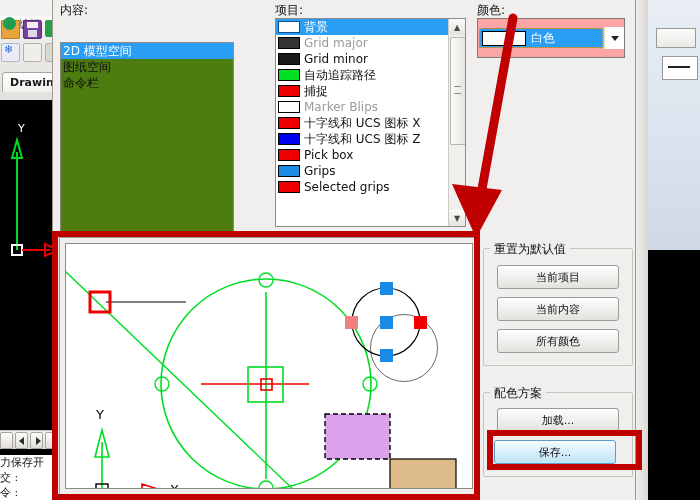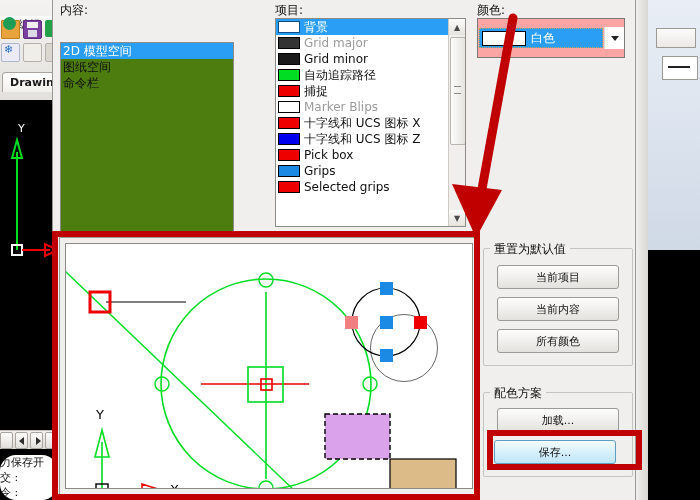--- a/index.html
+++ b/index.html
@@ -40,21 +40,21 @@
     border:1px solid #a8a49d;border-bottom:none;border-radius:4px 4px 0 0;
     font-size:11px;color:#1a1a1a;line-height:19px;padding-left:7px;
     box-sizing:border-box;overflow:hidden;white-space:nowrap;font-weight:bold;
   }
   
   #canvas-black{position:absolute;left:0;top:100px;width:58px;height:330px;background:#000;}
   .ucs{position:absolute;}
   #cmdline{
     position:absolute;left:0;top:455px;width:58px;height:45px;
     background:#fff;font-size:11px;color:#111;overflow:hidden;
-    line-height:15px;white-space:nowrap;border-radius:16px;
+    line-height:15px;white-space:nowrap;
   }
   #scrollbar-h{
     position:absolute;left:0;top:430px;width:58px;height:18px;
     background:linear-gradient(#f3f2f0,#dedcd7);border-top:1px solid #c3c0ba;
     display:flex;align-items:center;gap:2px;
   }
   .sbtn{width:14px;height:15px;background:linear-gradient(#fdfdfd,#e0ded9);
         border:1px solid #a9a59e;border-radius:2px;position:relative;}
   .sbtn:after{content:"";position:absolute;left:4px;top:4px;
         border-top:4px solid transparent;border-bottom:4px solid transparent;}

